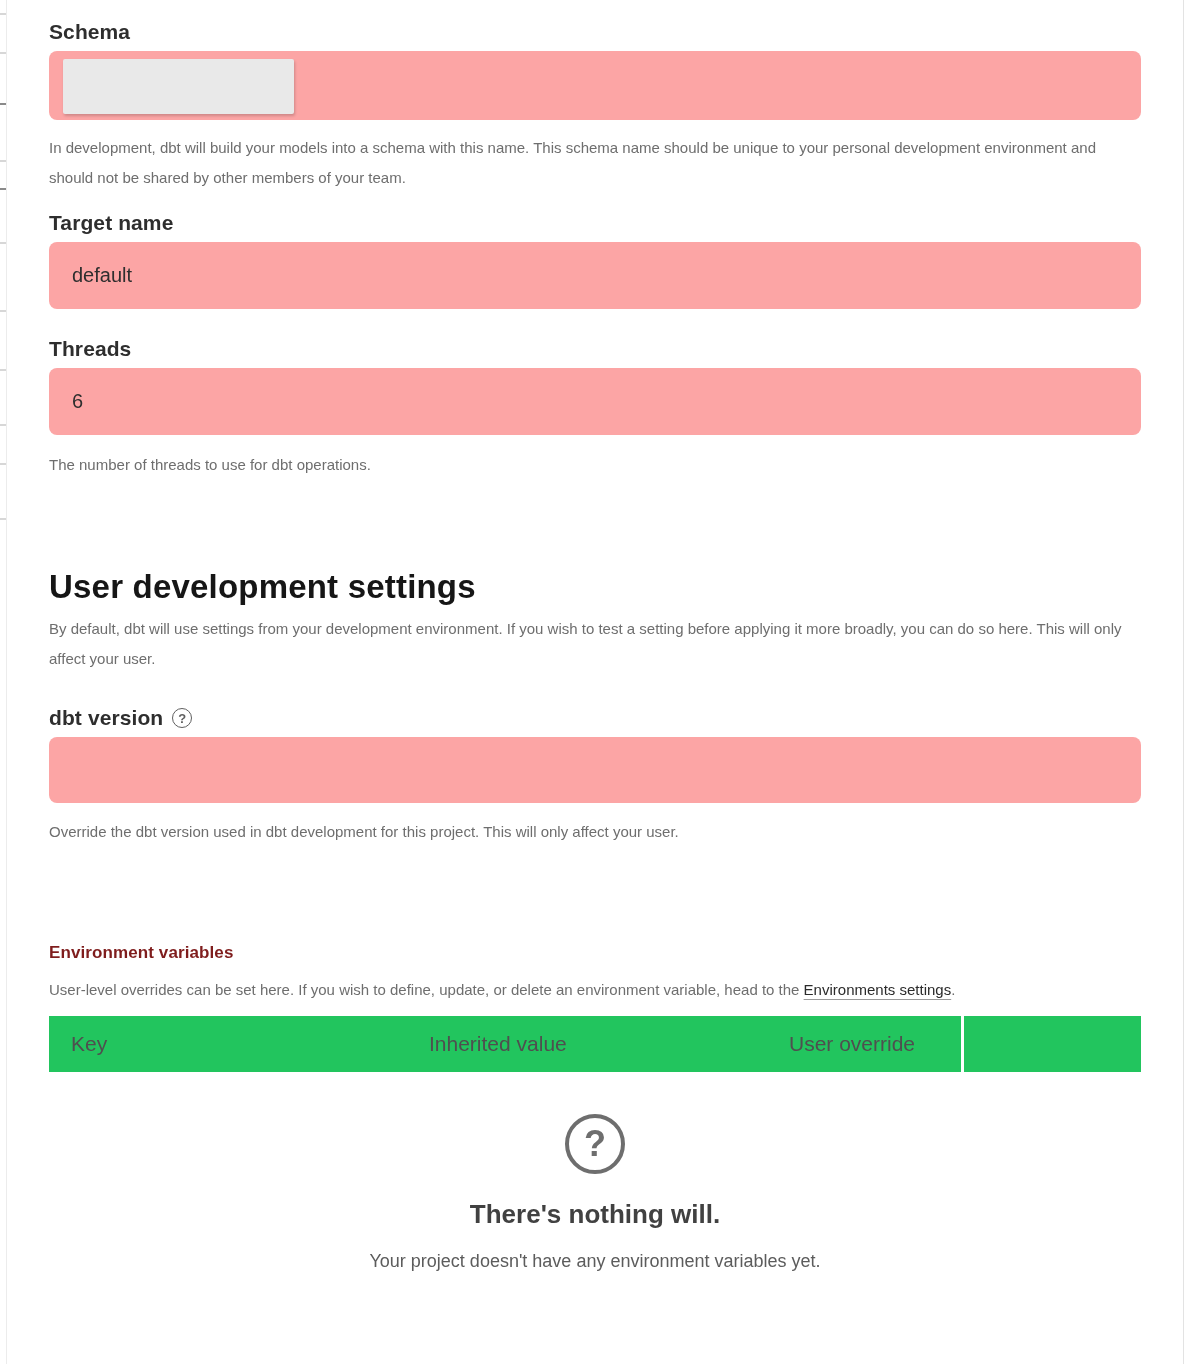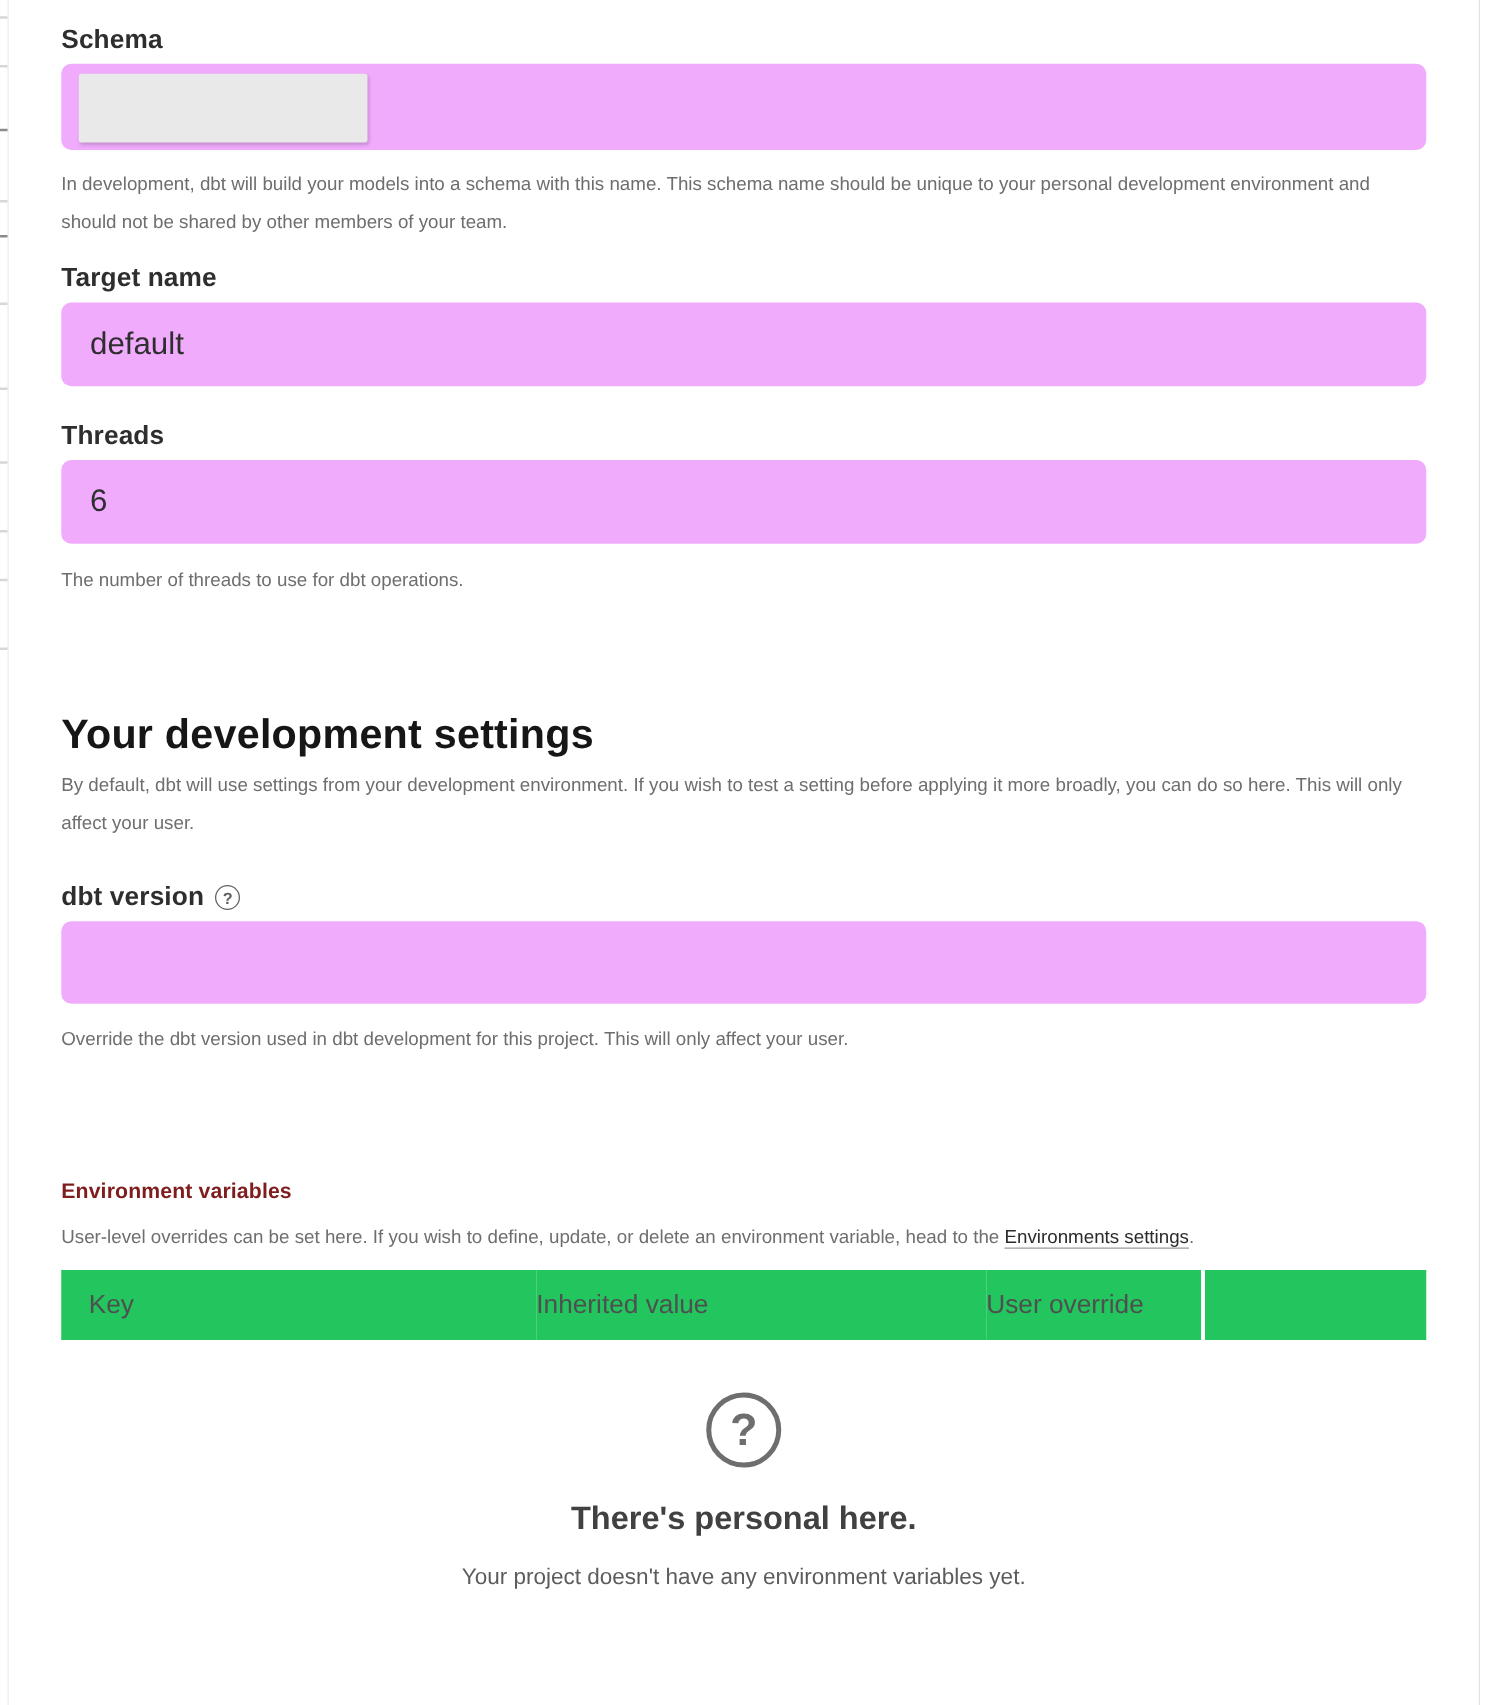--- a/index.html
+++ b/index.html
@@ -37,23 +37,23 @@
     color: #303030;
   }
   .field-label {
     font-size: 21px; font-weight: 700; color: #2e2e2e;
     line-height: 24px; margin-bottom: 7px;
     letter-spacing: 0.1px;
     display: flex; align-items: center; gap: 9px;
   }
   .text-input, .input-box {
     display: block; width: 1092px; height: 67px;
-    background: #f0abfc; border: none; border-radius: 8px;
+    background: #fca5a5; border: none; border-radius: 8px;
     font-family: "Liberation Sans", sans-serif;
-    font-size: 25px; color: #2e2e2e;
+    font-size: 20px; color: #2e2e2e;
     padding: 0 23px; outline: none;
   }
   .input-box { position: relative; height: 69px; }
   .redacted {
     position: absolute; left: 14px; top: 8px;
     width: 231px; height: 55px;
     background: #e9e9e9;
     border-radius: 2px;
     box-shadow: 1px 2px 3px rgba(0,0,0,0.18);
   }
@@ -145,21 +145,21 @@
   </div>
   <div class="help-text">In development, dbt will build your models into a schema with this name. This schema name should be unique to your personal development environment and should not be shared by other members of your team.</div>
 
   <div class="field-label" style="margin-top:18px">Target name</div>
   <input class="text-input" type="text" value="default" style="">
 
   <div class="field-label" style="margin-top:28px">Threads</div>
   <input class="text-input" type="text" value="6" style="">
   <div class="help-text" style="margin-top:15px">The number of threads to use for dbt operations.</div>
 
-  <h1 class="section-title-lg spacer-h1">Your development settings</h1>
+  <h1 class="section-title-lg spacer-h1">User development settings</h1>
   <p class="section-desc" style="margin-top:8px">By default, dbt will use settings from your development environment. If you wish to test a setting before applying it more broadly, you can do so here. This will only affect your user.</p>
 
   <div class="field-label" style="margin-top:32px">
     <span>dbt version</span>
     <span class="help-icon">?</span>
   </div>
   <input class="text-input" style="height: 66px;" type="text" value="">
   <div class="help-text" style="margin-top:14px">Override the dbt version used in dbt development for this project. This will only affect your user.</div>
 
   <h2 class="section-title-md spacer-h2">Environment variables</h2>
@@ -168,17 +168,17 @@
   <div class="env-table-header">
     <div class="th-cell th-key">Key</div>
     <div class="th-cell th-inh">Inherited value</div>
     <div class="th-cell th-ovr">User override</div>
     <div class="th-gap"></div>
     <div class="th-cell th-blank"></div>
   </div>
 
   <div class="empty-state">
     <div class="empty-icon">?</div>
-    <div class="empty-title">There's personal here.</div>
+    <div class="empty-title">There's nothing will.</div>
     <div class="empty-subtitle">Your project doesn't have any environment variables yet.</div>
   </div>
 
 </div>
 
 </body></html>

